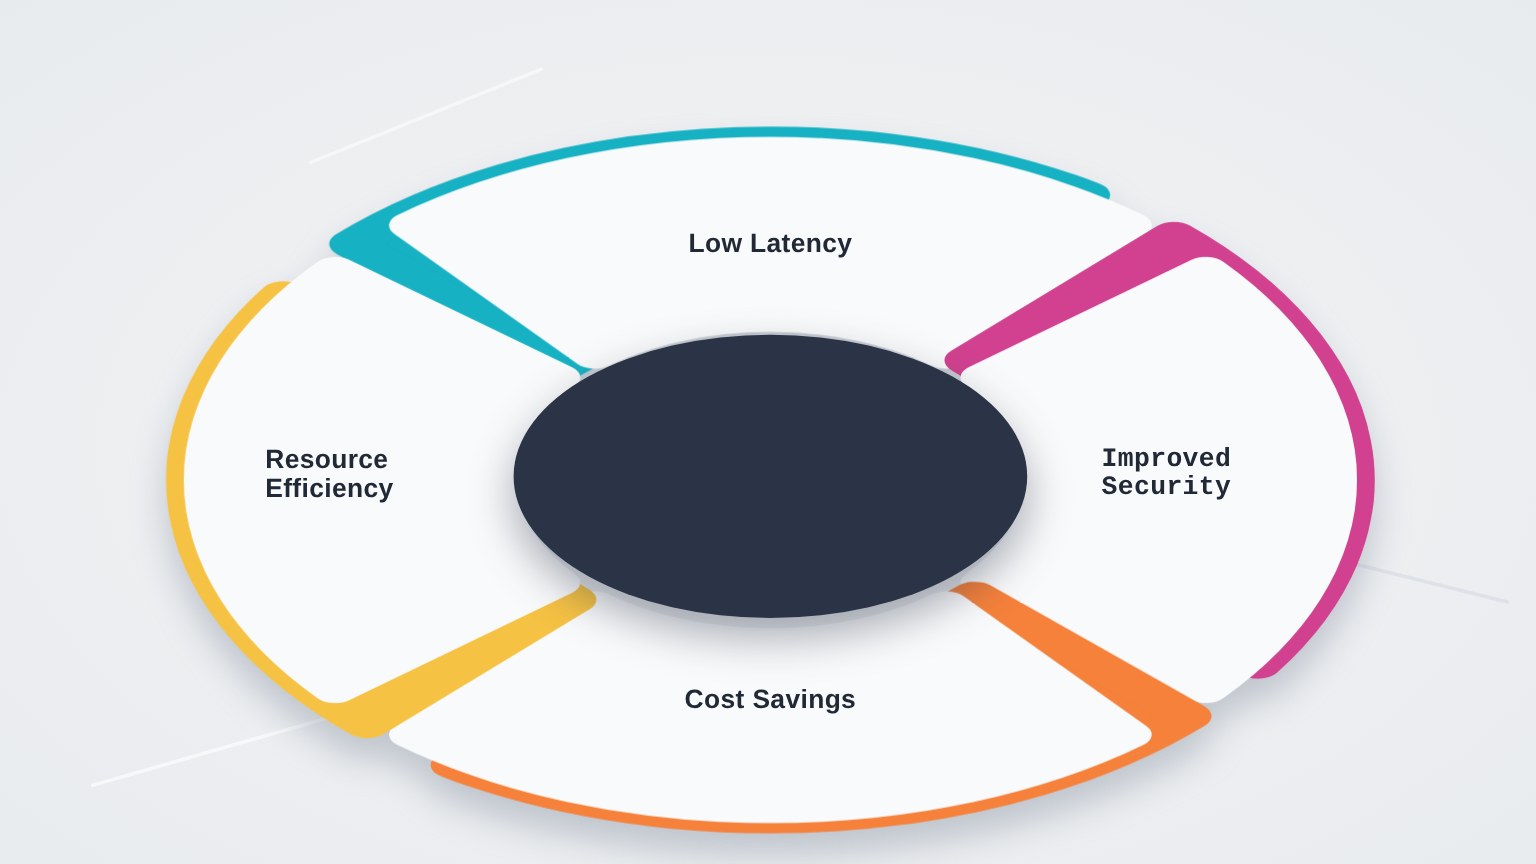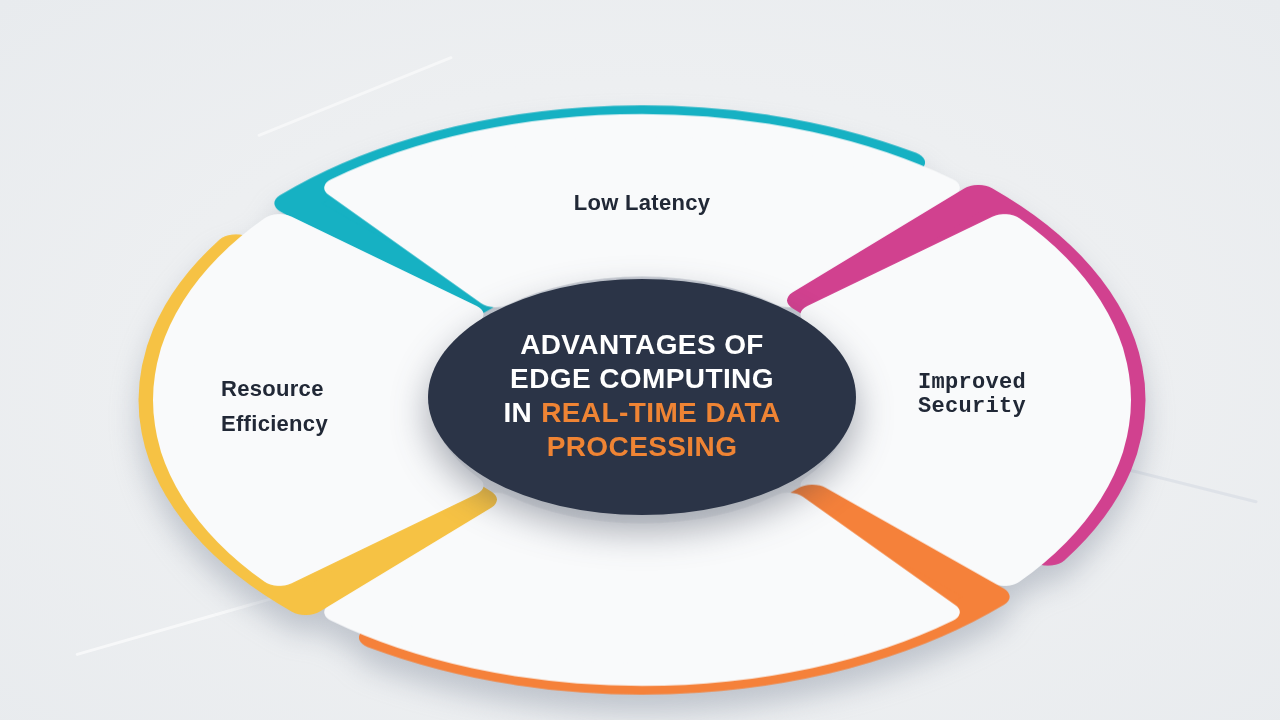--- a/index.html
+++ b/index.html
@@ -37,21 +37,21 @@
   .seg-label {
     position: absolute;
     font-weight: 700;
     font-size: 22px;
     line-height: 25px;
     color: #212836;
     letter-spacing: 0.3px;
   }
   .seg-label.top    { left: 442px; top: 190px; width: 400px; text-align: center; }
   .seg-label.bottom { left: 442px; top: 570px; width: 400px; text-align: center; }
-  .seg-label.left   { left: 221px; top: 371px; width: 150px; line-height: 35px; }
+  .seg-label.left   { left: 221px; top: 371px; width: 150px; line-height: 24px; }
   .seg-label.right  { left: 918px; top: 371px; width: 150px; line-height: 24px; font-family: Liberation Mono, monospace; }
   
   .center-title {
     position: absolute;
     left: 412px;
     top: 328px;
     width: 460px;
     text-align: center;
     font-weight: 700;
     font-size: 28px;
@@ -105,24 +105,17 @@
           <path class="petal" data-bind-attrs="fill:infographic.petal_color;stroke:infographic.petal_color" d="M -146.2 -177.5 L -298.8 -362.7 A 470 470 0 0 1 298.8 -362.7 L 146.2 -177.5 A 230 230 0 0 0 -146.2 -177.5 Z" fill="#f9fafb" stroke="#f9fafb"></path>
         </g>
       </g>
     </g>
 
     <ellipse class="center-shadow" cx="642" cy="397" rx="214" ry="118" data-bind-attrs="fill:infographic.center.bg_color" fill="#2b3447"></ellipse>
   </svg>
 
   <div class="seg-label top" data-bind="infographic.segments.0.label">Low Latency</div>
   <div class="seg-label right" data-bind="infographic.segments.1.label">Improved Security</div>
+  <div class="seg-label bottom" data-bind="infographic.segments.2.label">Cost Savings</div>
   <div class="seg-label left" data-bind="infographic.segments.3.label">Resource Efficiency</div>
 
-  <div class="center-title">
-    <div data-bind="infographic.center.line1">ADVANTAGES OF</div>
-    <div data-bind="infographic.center.line2">EDGE COMPUTING</div>
-    <div>
-      <span class="prefix" data-bind="infographic.center.line3_prefix">IN</span><span class="hl" data-bind="infographic.center.line3_highlight">REAL-TIME DATA</span>
-    </div>
-    <div class="hl" data-bind="infographic.center.line4_highlight">PROCESSING</div>
-  </div>
 
 </div>
 
 </body></html>

